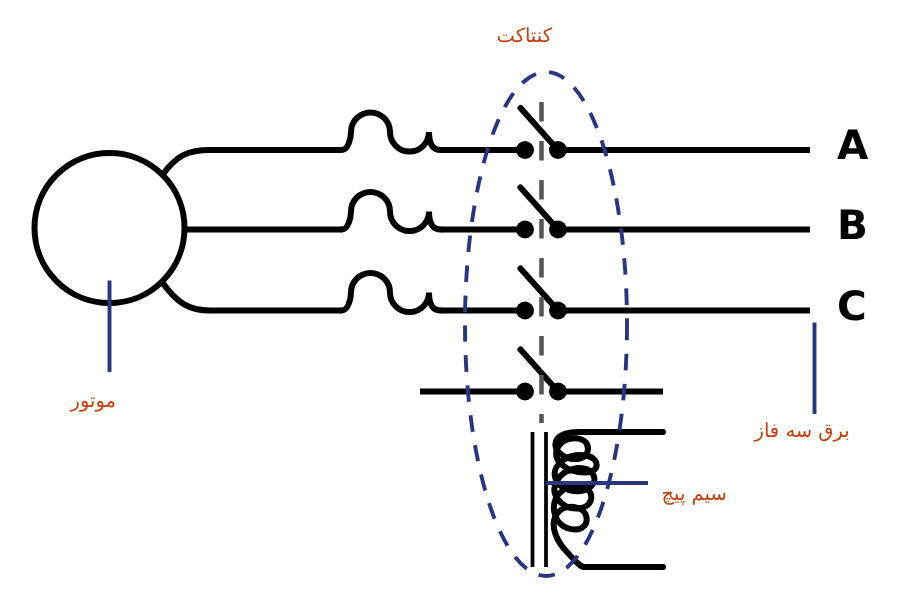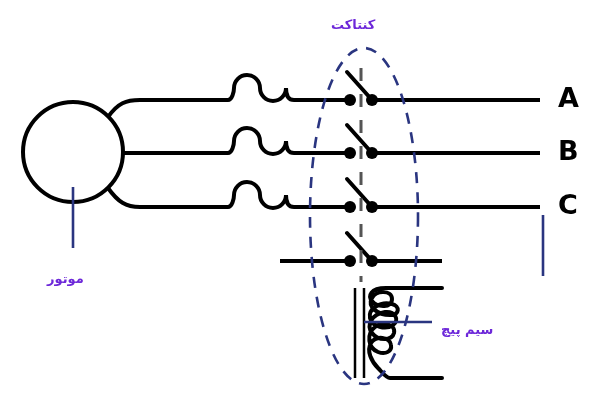--- a/index.html
+++ b/index.html
@@ -30,22 +30,22 @@
     font-family: "DejaVu Sans", sans-serif;
     font-size: 27px;
     font-weight: bold;
     color: #000000;
     line-height: 1;
   }
   .fa-label {
     position: absolute;
     font-family: "DejaVu Sans", sans-serif;
     font-size: 13px;
-    font-weight: bold;
-    color: #6d28d9;
+    font-weight: normal;
+    color: #c2410c;
     direction: rtl;
     unicode-bidi: bidi-override;
     white-space: nowrap;
     line-height: 1;
   }
 </style>
 </head>
 <body>
 
 <div id="canvas">
@@ -145,16 +145,17 @@
     <line x1="543" y1="215" x2="543" y2="276" stroke="#2a3580" stroke-width="2.6"></line>
     <line x1="364" y1="322" x2="432" y2="322" stroke="#2a3580" stroke-width="2.6"></line>
 
   </svg>
 
   <div class="phase-label" style="left:558px; top:84px;">A</div>
   <div class="phase-label" style="left:558px; top:137px;">B</div>
   <div class="phase-label" style="left:558px; top:191px;">C</div>
 
   <div class="fa-label" style="left:331px; top:18px;">کنتاکت</div>
-  <div class="fa-label" style="left:47px; top:272px;">موتور</div>
+  <div class="fa-label" style="left:47px; top:261px;">موتور</div>
+  <div class="fa-label" style="left:503px; top:281px;">برق سه فاز</div>
   <div class="fa-label" style="left:441px; top:323px;">سیم پیچ</div>
 
 </div>
 
 </body></html>

